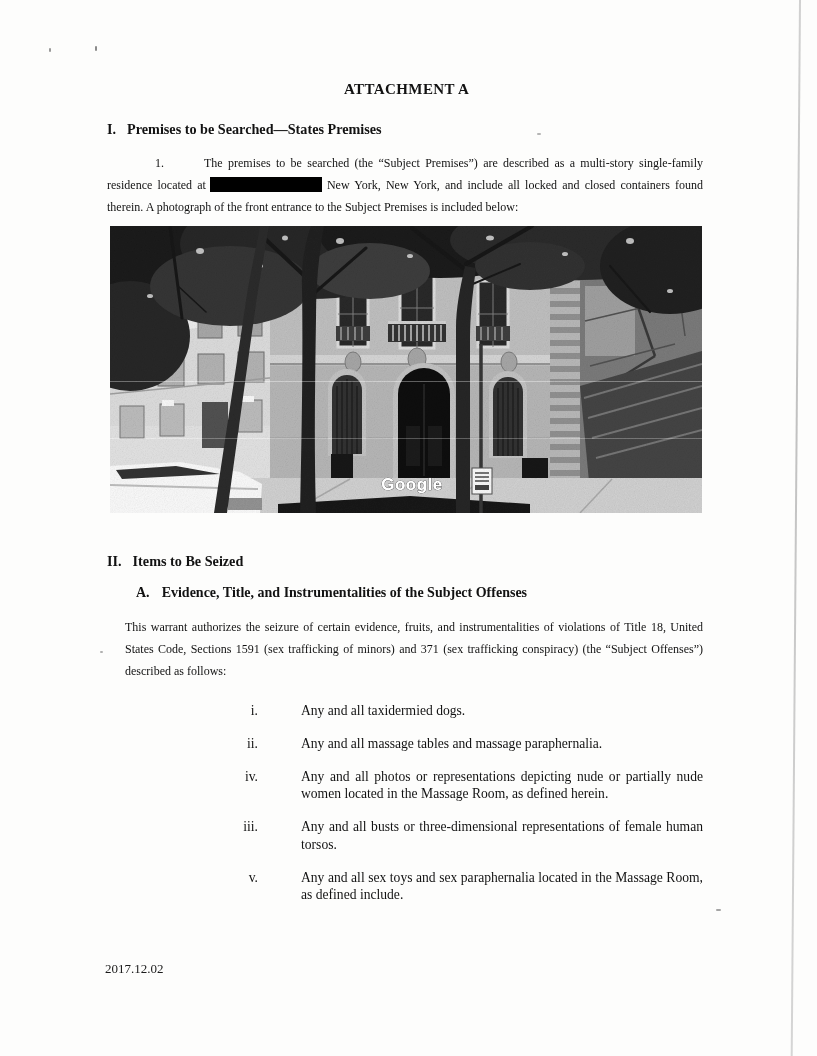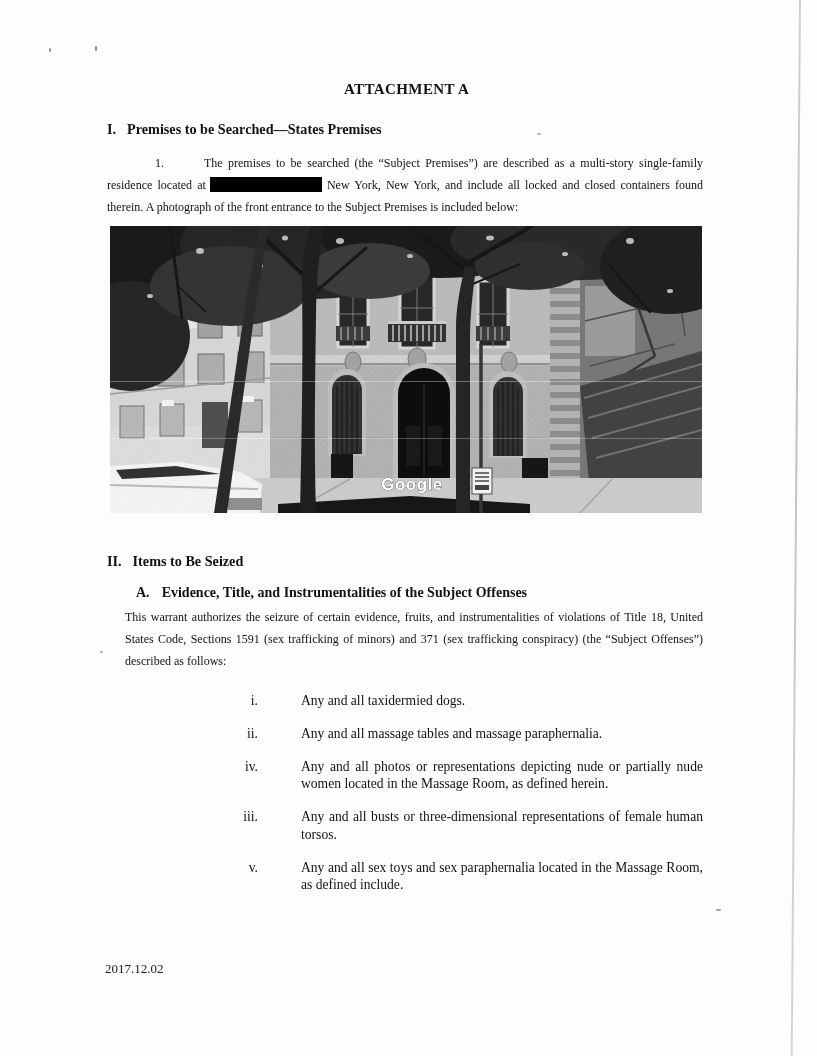--- a/index.html
+++ b/index.html
@@ -27,21 +27,21 @@
   .para{font-size:12px;line-height:22px;text-align:justify;}
   .para1{margin-top:13px;}
   .tab{display:inline-block;width:48px;}
   .tab2{display:inline-block;width:40px;}
   .redaction{
     display:inline-block;width:112px;height:15px;
     background:#000;vertical-align:-3px;margin:0 5px 0 4px;
   }
   .photo-wrap{margin-top:8px;margin-left:3px;width:592px;height:287px;}
   .photo-wrap svg{display:block;filter:grayscale(1) contrast(1.12) brightness(1.03);}
-  .intro{margin-top:4px;margin-left:18px;width:578px;}
+  .intro{margin-top:14px;margin-left:18px;width:578px;}
   .roman-list{margin-top:20px;}
   .item{display:flex;margin-left:115px;margin-bottom:15.5px;font-size:13.6px;line-height:17.5px;}
   .item .rnum{flex:0 0 36px;text-align:right;margin-right:9px;}
   .item .itext{width:436px;text-align:justify;margin-left:34px;}
   .footer-date{position:absolute;left:105px;top:961px;font-size:13px;color:#1a1a1a;}
   .scanline{
     position:absolute;left:799px;top:0;width:1.6px;height:1056px;
     background:linear-gradient(#c2c2c2,#adadad 40%,#bdbdbd 70%,#c8c8c8);
     opacity:.75;transform:rotate(.45deg);transform-origin:top left;
   }

